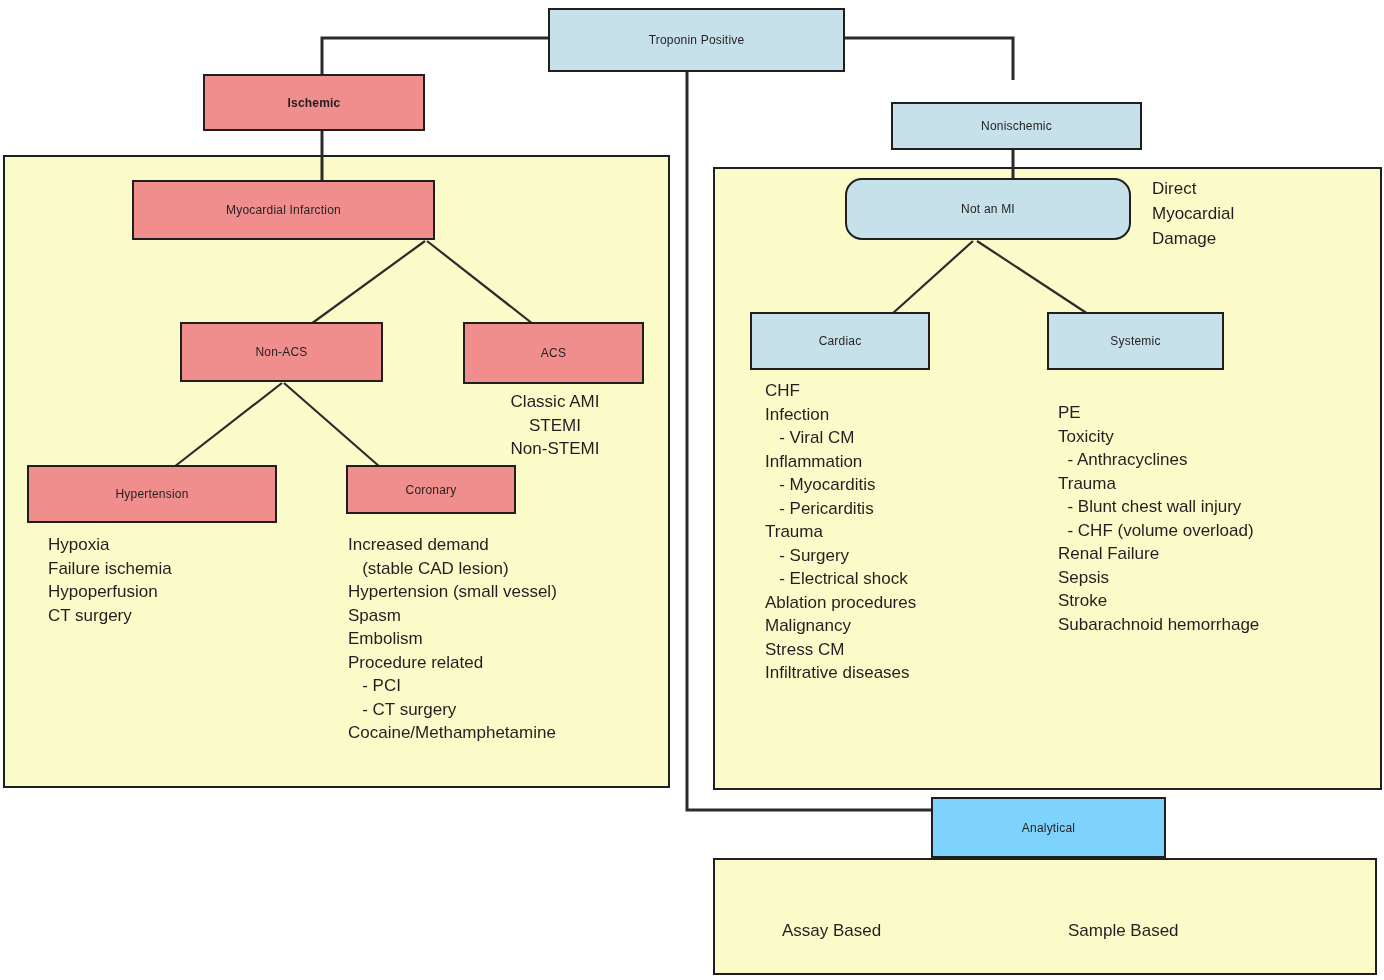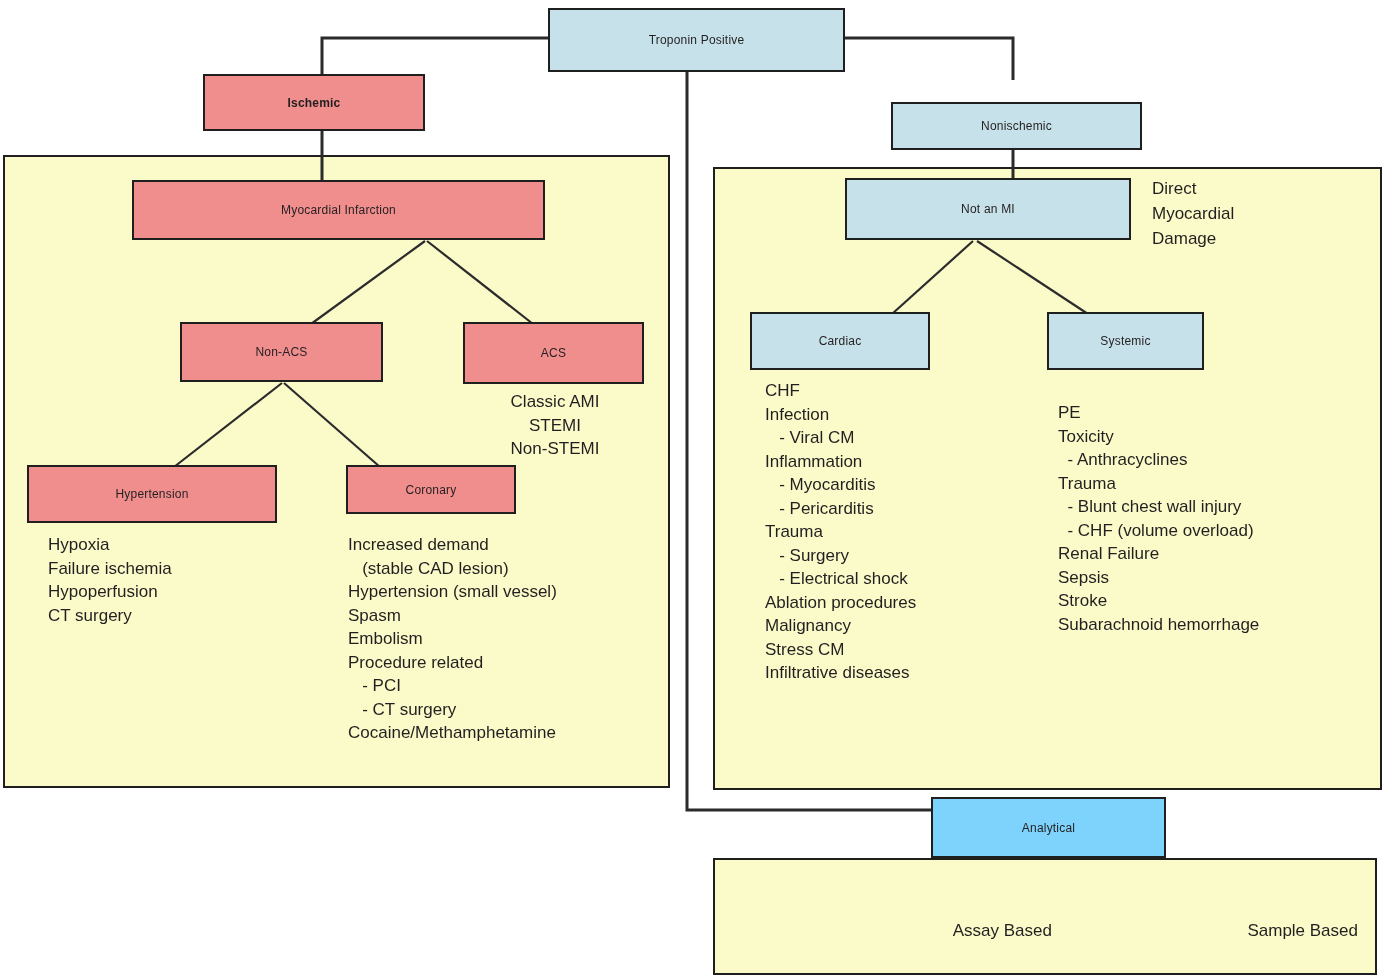--- a/index.html
+++ b/index.html
@@ -41,21 +41,21 @@
   .node.green { background: #7dd3fc; }
   .textblock {
     position: absolute;
     z-index: 3;
     font-size: 17px;
     line-height: 23.5px;
     white-space: pre-wrap;
   }
   .textblock .li { white-space: pre-wrap; }
   .centered { text-align: center; }
-  .list-title { font-size: 17px; line-height: 23.5px; text-align: right; }
+  .list-title { font-size: 17px; line-height: 23.5px; }
 </style>
 </head>
 <body>
 
 <div id="canvas">
 
   <div class="panel" style="left:3px; top:155px; width:667px; height:633px;"></div>
   <div class="panel" style="left:713px; top:167px; width:669px; height:623px;"></div>
   <div class="panel" style="left:713px; top:858px; width:664px; height:117px;"></div>
 
@@ -80,49 +80,49 @@
   </div>
 
   <div class="node pink" style="left:203px; top:74px; width:222px; height:57px;font-weight:bold;">
     <span>Ischemic</span>
   </div>
 
   <div class="node blue" style="left:891px; top:78px; width:251px; height:48px;margin-top:24px;">
     <span>Nonischemic</span>
   </div>
 
-  <div class="node pink" style="left:132px; top:180px; width:413px; height:60px;">
+  <div class="node pink" style="left:132px; top:180px; width:303px; height:60px;">
     <span>Myocardial Infarction</span>
   </div>
 
   <div class="node pink" style="left:180px; top:322px; width:203px; height:60px;">
     <span>Non-ACS</span>
   </div>
 
   <div class="node pink" style="left:463px; top:322px; width:181px; height:62px;">
     <span>ACS</span>
   </div>
 
   <div class="node pink" style="left:27px; top:465px; width:250px; height:58px;">
     <span>Hypertension</span>
   </div>
 
   <div class="node pink" style="left:346px; top:465px; width:170px; height:49px;">
     <span>Coronary</span>
   </div>
 
-  <div class="node blue" style="left:845px; top:178px; width:286px; height:62px;">
+  <div class="node blue" style="left:845px; top:178px; width:286px; height:62px;border-radius:17px;">
     <span>Not an MI</span>
   </div>
 
   <div class="node blue" style="left:750px; top:312px; width:180px; height:58px;">
     <span>Cardiac</span>
   </div>
 
-  <div class="node blue" style="left:1047px; top:312px; width:157px; height:58px;">
+  <div class="node blue" style="left:1047px; top:312px; width:177px; height:58px;">
     <span>Systemic</span>
   </div>
 
   <div class="node green" style="left:931px; top:797px; width:235px; height:61px; z-index:4;">
     <span>Analytical</span>
   </div>
 
   <div class="textblock centered" style="left:455px; top:390px; width:200px;"><div class="li">Classic AMI</div><div class="li">STEMI</div><div class="li">Non-STEMI</div></div>
 
   <div class="textblock" style="left:1152px; top:176px; width:180px; line-height:25px;"><div class="li">Direct</div><div class="li">Myocardial</div><div class="li">Damage</div></div>

